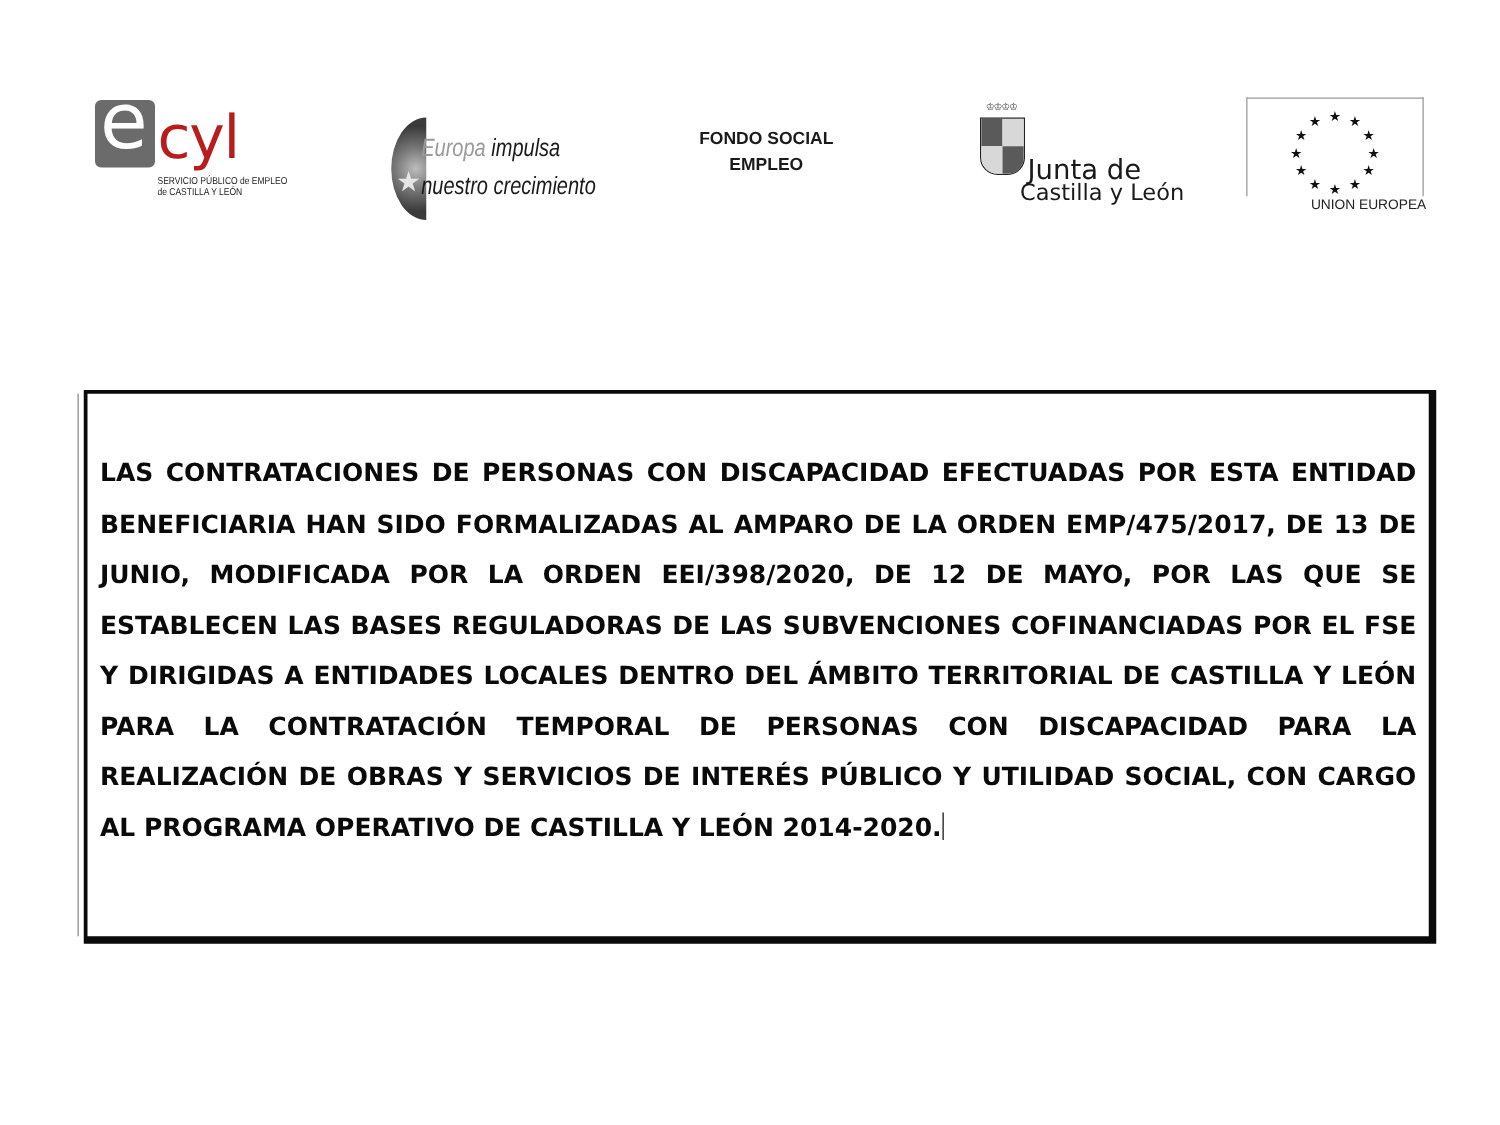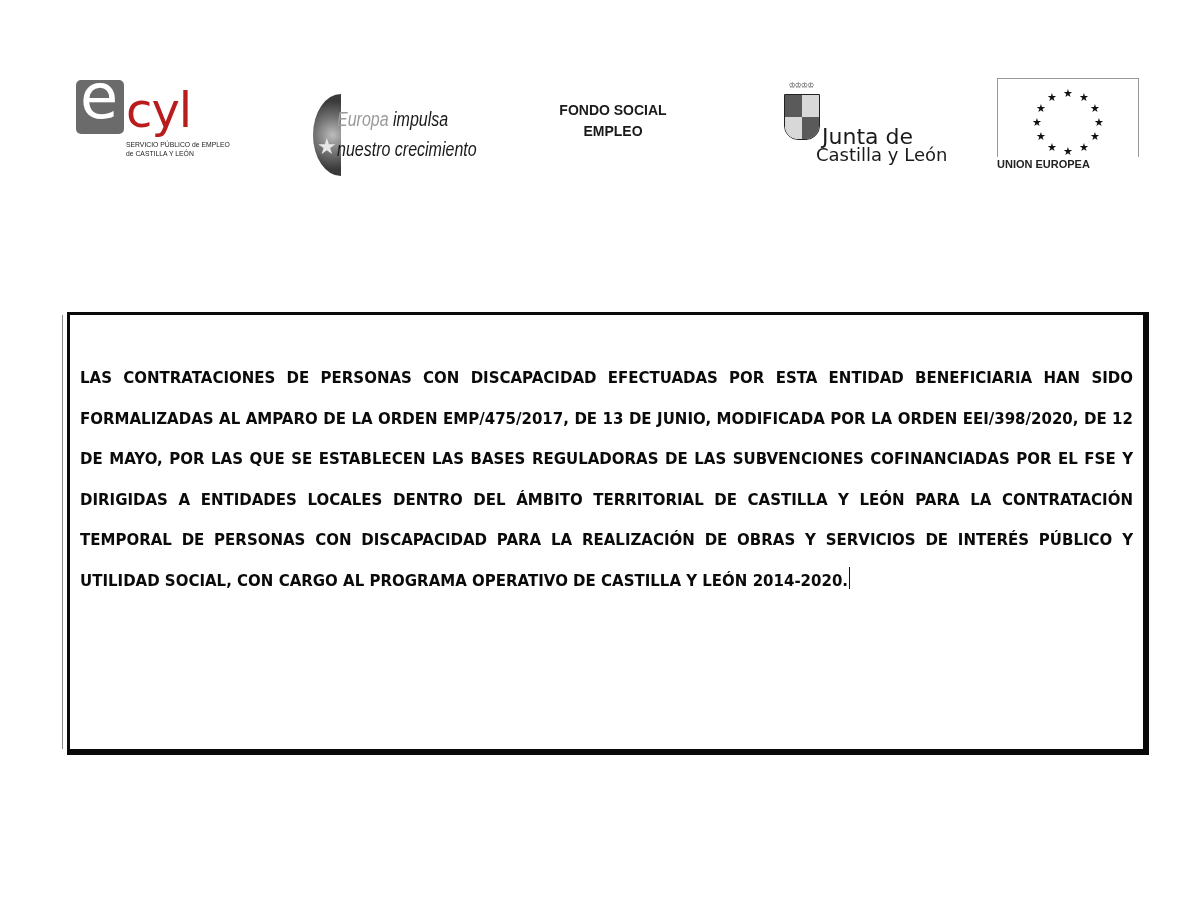--- a/index.html
+++ b/index.html
@@ -182,23 +182,23 @@
   .ue-star {
     position: absolute;
     font-size: 11px;
     color: #111;
     line-height: 1;
   }
   .ue-label {
     position: absolute;
     left: 0; top: 80px;
     width: 144px;
-    text-align: left;
+    text-align: right;
     font-family: "Liberation Sans", sans-serif;
-    font-weight: bold;
+    font-weight: normal;
     font-size: 11px;
     color: #222;
   }
   
   .notice {
     position: absolute;
     left: 67px; top: 312px;
     width: 1082px; height: 443px;
     border-top: 3px solid #0a0a0a;
     border-left: 3px solid #0a0a0a;
@@ -212,21 +212,21 @@
     left: -8px; top: 0px;
     width: 1px; height: 100%;
     background: #888;
   }
   .notice-text {
     position: absolute;
     left: 10px; top: 43px;
     width: 1053px;
     font-family: "DejaVu Sans", sans-serif;
     font-weight: bold;
-    font-size: 15px;
+    font-size: 20px;
     line-height: 40.5px;
     text-align: justify;
     color: #0a0a0a;
     margin: 0;
   }
   .cursor {
     display: inline-block;
     width: 1px;
     height: 22px;
     background: #111;

